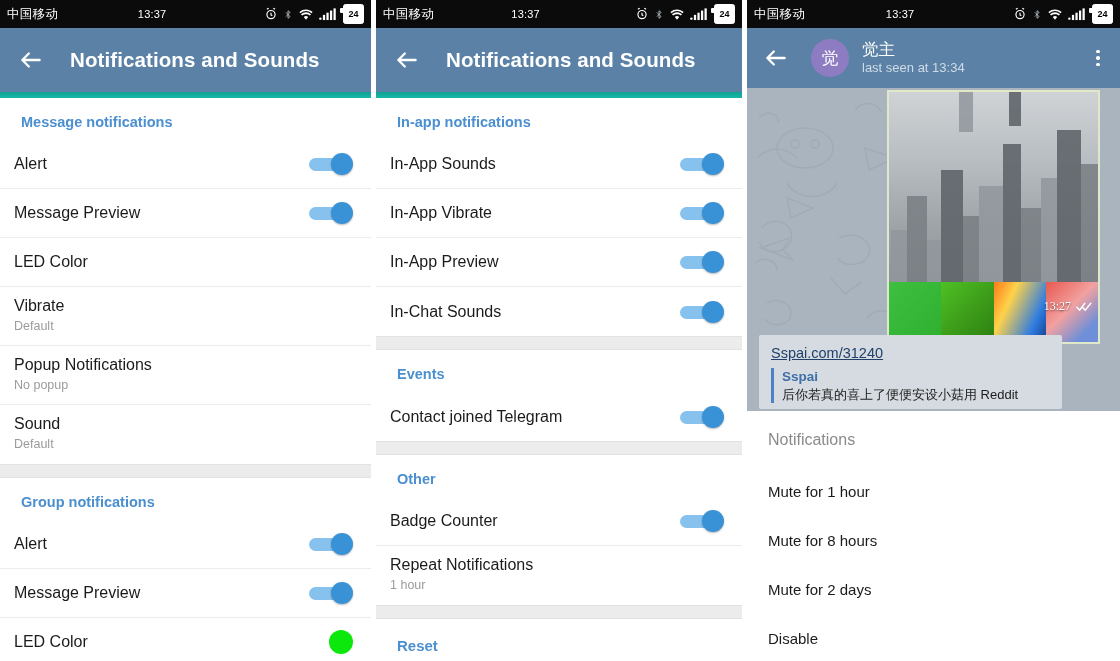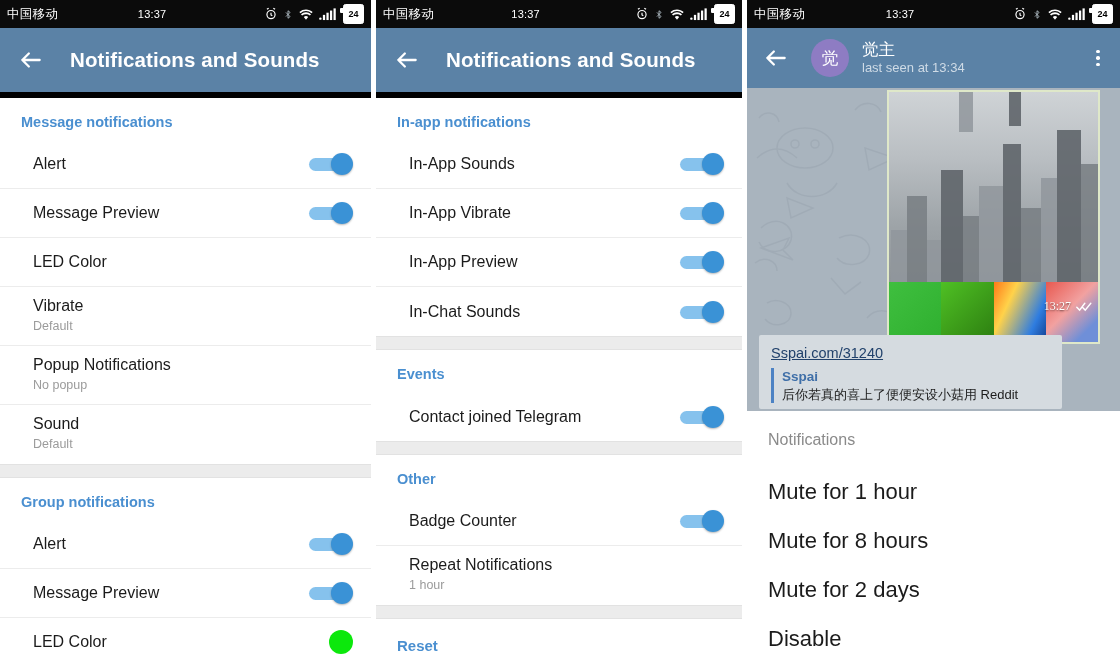--- a/index.html
+++ b/index.html
@@ -11,21 +11,21 @@
   }
   .screens {
     display: flex;
     width: 1120px; height: 661px;
     background: #ffffff;
   }
   .panel {
     position: relative;
     height: 661px;
     overflow: hidden;
-    background: #000000;
+    background: #14b8a6;
   }
   .panel-1 { width: 371px; }
   .gap { width: 5px; height: 661px; background: #ffffff; flex: 0 0 5px; }
   .panel-2 { width: 366px; }
   .panel-3 { width: 373px; }
 
   
   .statusbar {
     height: 28px;
     background: #0b0b0b;
@@ -89,21 +89,21 @@
   .section-header {
     color: #4a8fd0;
     font-size: 14.5px;
     font-weight: bold;
     padding: 16px 18px 10px 21px;
   }
   .row {
     position: relative;
     display: flex;
     align-items: center;
-    padding: 0 18px 0 33px;
+    padding: 0 18px 0 14px;
     min-height: 49px;
     border-bottom: 1px solid #ececec;
     background: #ffffff;
   }
   .row.tall { min-height: 59px; align-items: flex-start; padding-top: 9px; }
   .row-texts { flex: 1; display: flex; flex-direction: column; justify-content: center; }
   .row-title { font-size: 16px; color: #1b1b1b; line-height: 20px; }
   .row-sub { font-size: 12.5px; color: #9b9b9b; margin-top: 3px; line-height: 15px; }
   .row.no-border { border-bottom: none; }
 
@@ -205,21 +205,21 @@
   .link-bar { width: 3px; background: #4c82c4; flex: 0 0 3px; margin-right: 8px; }
   .link-title { color: #3f6fa8; font-size: 13.5px; font-weight: bold; line-height: 17px; }
   .link-desc { color: #1c1c1c; font-size: 13px; line-height: 17px; margin-top: 1px; }
 
   .menu-sheet { background: #ffffff; padding-top: 14px; height: 250px; }
   .menu-title {
     color: #8a8a8a; font-size: 16px;
     padding: 6px 0 18px 21px;
   }
   .menu-item {
-    font-size: 22px; color: #1b1b1b;
+    font-size: 15px; color: #1b1b1b;
     padding: 0 0 0 21px;
     height: 49px; display: flex; align-items: center;
   }
 </style>
 </head>
 <body>
 
 <div class="screens">
 
   <div class="panel panel-1">

